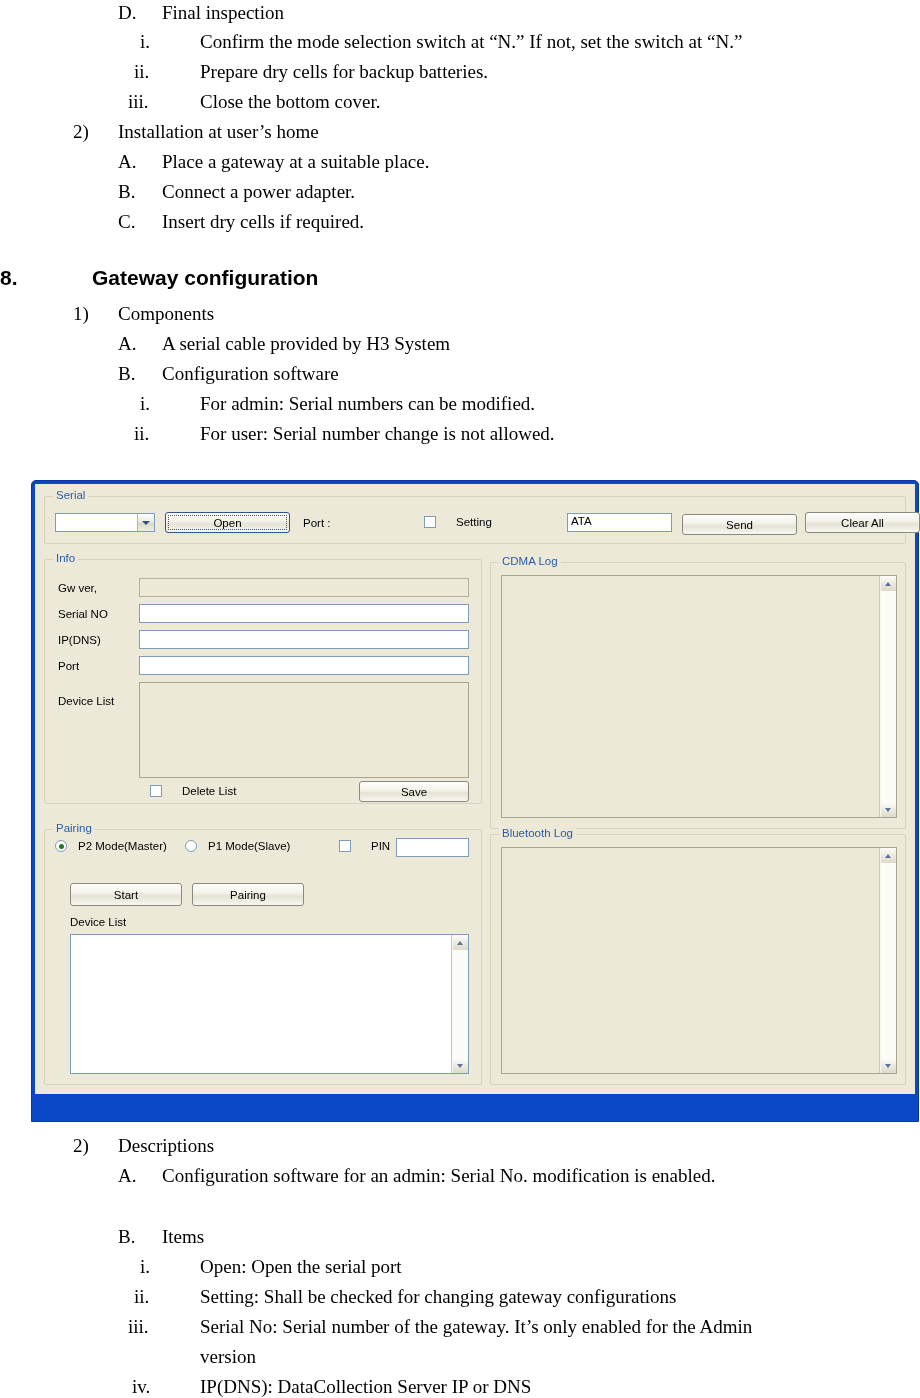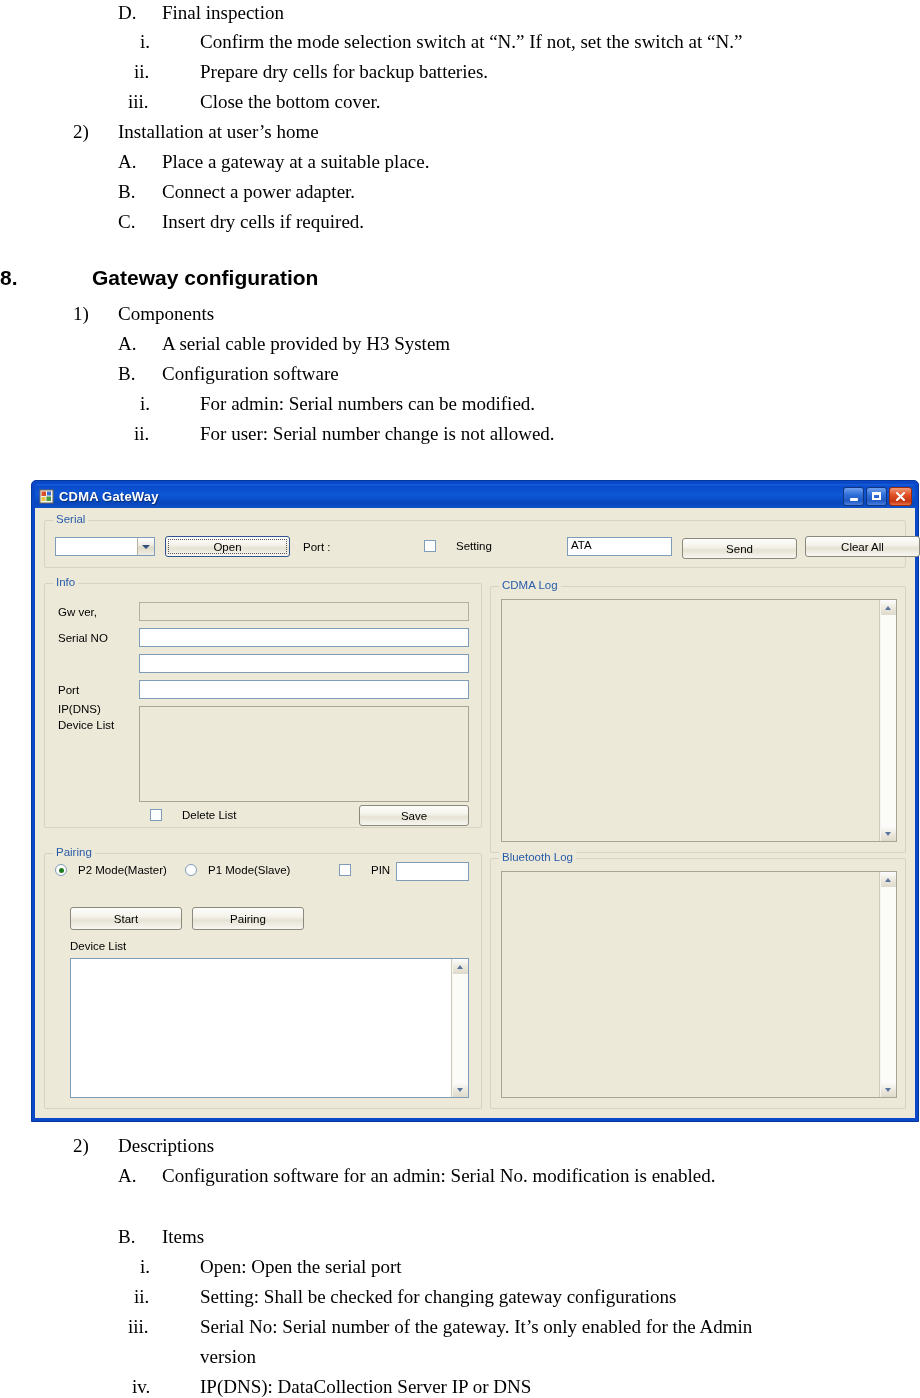--- a/index.html
+++ b/index.html
@@ -348,45 +348,20 @@
       </div>
       <div class="line" style="position: absolute; left: 0px; top: 1372px; width: 920px;">
         <span class="marker" style="left: 132px;">iv.</span>
         <span class="body-txt" style="left: 200px;">IP(DNS): DataCollection Server IP or DNS</span>
       </div>
     </div>
 </div>
 
 <div id="app-window">
 
-  <div id="title-bar">
-    <span class="app-icon">
-      <svg width="15" height="15" viewBox="0 0 15 15">
-        <rect x="1" y="1" width="13" height="13" fill="#f2f2f2" stroke="#7a6a50"></rect>
-        <rect x="2.5" y="2.5" width="4.5" height="4.5" fill="#d94f2b"></rect>
-        <rect x="8" y="2.5" width="4" height="4" fill="#3a6fd0"></rect>
-        <rect x="2.5" y="8" width="4" height="4" fill="#e8c53a"></rect>
-        <rect x="7.5" y="7.5" width="4.5" height="4.5" fill="#4b9a3f"></rect>
-      </svg>
-    </span>
-    <span class="title-text">CDMA GateWay</span>
-    <span class="win-btns">
-      <span class="wb min">
-          <i class="glyph"></i>
-        </span>
-      <span class="wb max">
-          <i class="glyph"></i>
-        </span>
-      <span class="wb close">
-        <svg width="11" height="11" viewBox="0 0 11 11">
-          <path d="M2 2 L9 9 M9 2 L2 9" stroke="#fff" stroke-width="2.1" stroke-linecap="round"></path>
-        </svg>
-      </span>
-    </span>
-  </div>
 
   <div id="client">
 
     <div class="gb" style="left:9px; top:12px; width:862px; height:48px;">
       <span class="gb-title">Serial</span>
 
       <div class="combo" style="left:10px; top:16px; width:100px; height:19px;">
         <span class="val"></span>
         <span class="arrow">
             <i></i>
@@ -423,21 +398,21 @@
       <span class="lbl" style="left:13px; top:22px;">Gw ver,</span>
       <div class="tb disabled" style="left:94px; top:18px; width:330px; height:19px;">
         <span></span>
       </div>
 
       <span class="lbl" style="left:13px; top:48px;">Serial NO</span>
       <div class="tb" style="left:94px; top:44px; width:330px; height:19px;">
         <span></span>
       </div>
 
-      <span class="lbl" style="left:13px; top:74px;margin-top:45px;">IP(DNS)</span>
+      <span class="lbl" style="left:13px; top:74px;">IP(DNS)</span>
       <div class="tb" style="left:94px; top:70px; width:330px; height:19px;">
         <span></span>
       </div>
 
       <span class="lbl" style="left:13px; top:100px;">Port</span>
       <div class="tb" style="left:94px; top:96px; width:330px; height:19px;">
         <span></span>
       </div>
 
       <span class="lbl" style="left:13px; top:135px;">Device List</span>

